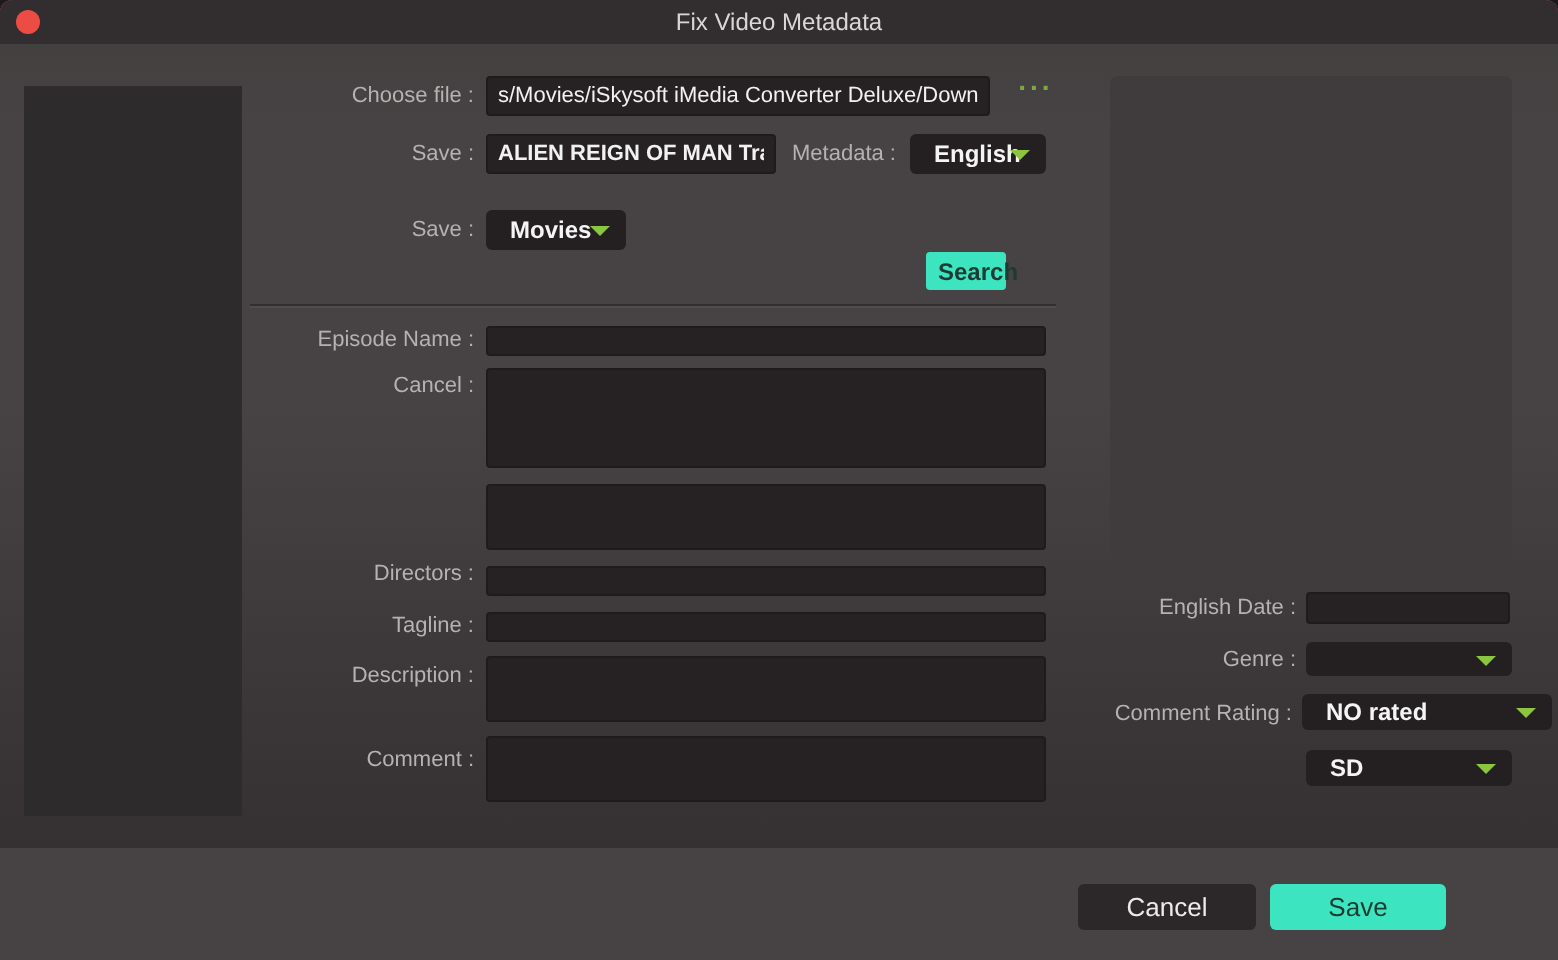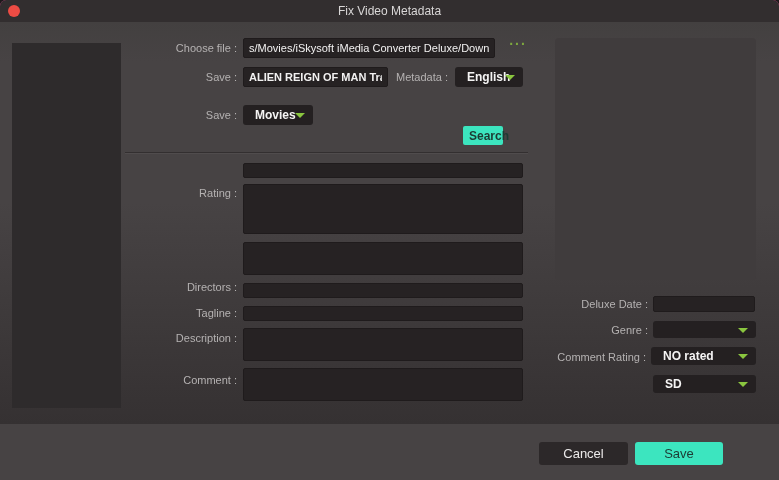--- a/index.html
+++ b/index.html
@@ -66,50 +66,51 @@
     <div class="lbl" style="left:140px;top:83px;width:97px;line-height:20px;">Save :</div>
     <div class="dd" style="left:243px;top:83px;width:70px;height:20px;">
       <span class="dd-val">Movies</span>
       <span class="caret"></span>
     </div>
 
     <button class="btn-search">Search</button>
 
     <div class="divider"></div>
 
+    <div class="lbl" style="left:125px;top:141px;width:112px;line-height:15px;">Episode Name :</div>
     <input class="inp" style="left: 243px; top: 141px; width: 280px; height: 15px;" value="">
 
-    <div class="lbl" style="left:125px;top:165px;width:112px;line-height:13px;">Rating :</div>
+    <div class="lbl" style="left:125px;top:165px;width:112px;line-height:13px;">Cancel :</div>
     <textarea class="inp" style="left: 243px; top: 162px; width: 280px; height: 50px;"></textarea>
 
     <div class="lbl" style="left:125px;top:223px;width:112px;line-height:13px;margin-top:36px;">Directors :</div>
     <textarea class="inp" style="left: 243px; top: 220px; width: 280px; height: 33px;"></textarea>
 
     <input class="inp" style="left: 243px; top: 261px; width: 280px; height: 15px;" value="">
 
     <div class="lbl" style="left:125px;top:284px;width:112px;line-height:15px;">Tagline :</div>
     <input class="inp" style="left: 243px; top: 284px; width: 280px; height: 15px;" value="">
 
     <div class="lbl" style="left:125px;top:310px;width:112px;line-height:13px;">Description :</div>
     <textarea class="inp" style="left: 243px; top: 306px; width: 280px; height: 33px;"></textarea>
 
     <div class="lbl" style="left:125px;top:352px;width:112px;line-height:13px;">Comment :</div>
     <textarea class="inp" style="left: 243px; top: 346px; width: 280px; height: 33px;"></textarea>
 
-    <div class="lbl" style="left:540px;top:274px;width:108px;line-height:16px;">Deluxe Date :</div>
+    <div class="lbl" style="left:540px;top:274px;width:108px;line-height:16px;">English Date :</div>
     <input class="inp" style="left: 653px; top: 274px; width: 102px; height: 16px;" value="">
 
     <div class="lbl" style="left:540px;top:300px;width:108px;line-height:17px;">Genre :</div>
     <div class="dd" style="left:653px;top:299px;width:103px;height:17px;">
       <span class="dd-val"></span>
       <span class="caret"></span>
     </div>
 
     <div class="lbl" style="left:530px;top:326px;width:116px;line-height:18px;">Comment Rating :</div>
-    <div class="dd" style="left:651px;top:325px;width:105px;height:18px;">
+    <div class="dd" style="left:651px;top:325px;width:125px;height:18px;">
       <span class="dd-val">NO rated</span>
       <span class="caret"></span>
     </div>
 
     <div class="dd" style="left:653px;top:353px;width:103px;height:18px;">
       <span class="dd-val">SD</span>
       <span class="caret"></span>
     </div>
 
   </div>

